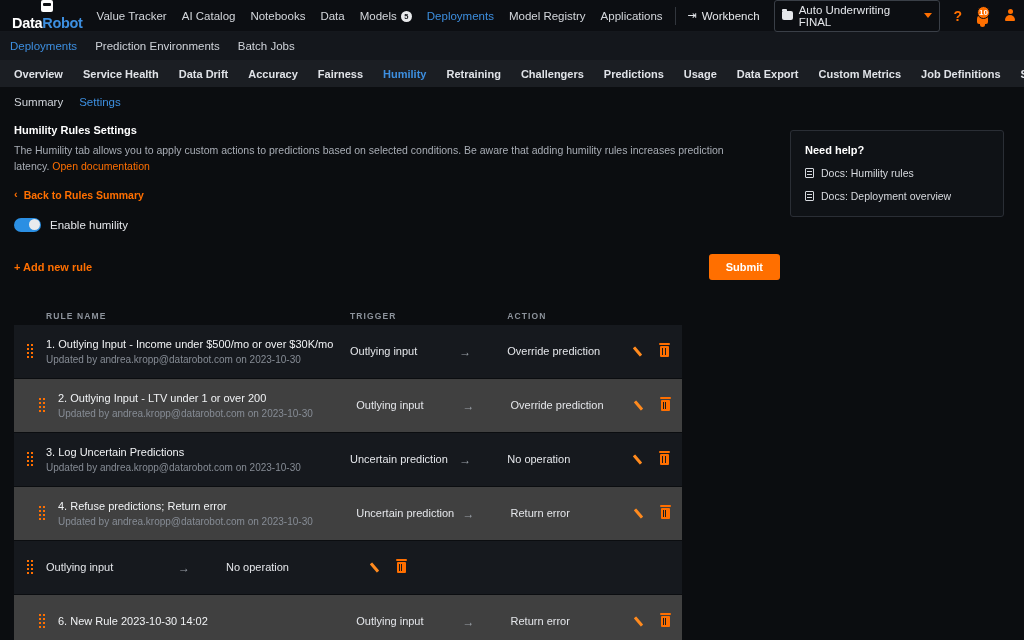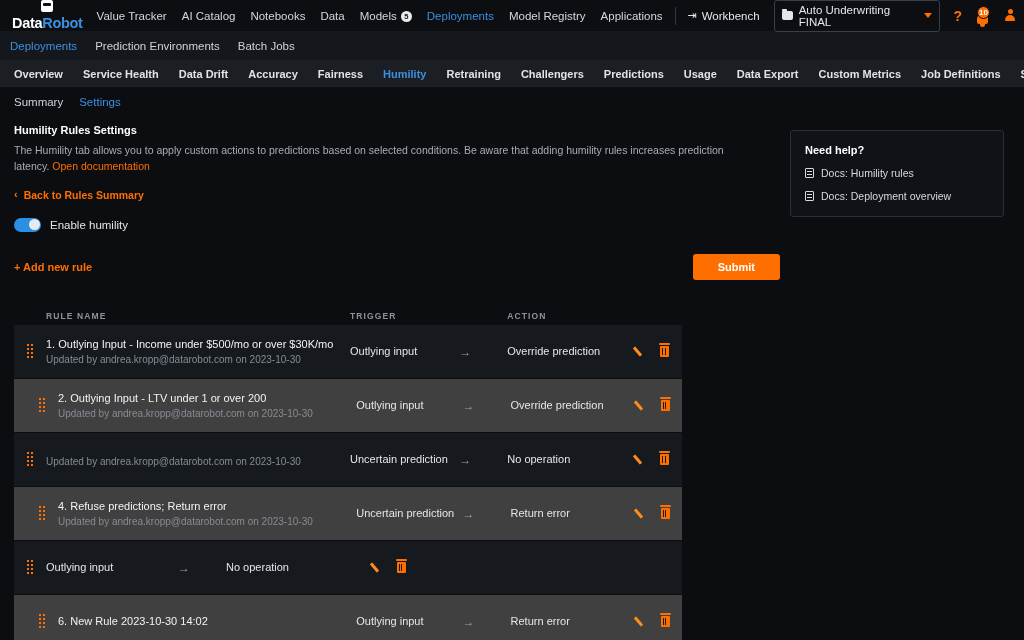--- a/index.html
+++ b/index.html
@@ -157,21 +157,21 @@
 
   .actions-row {
     display: flex; align-items: center; justify-content: space-between;
     margin-top: 22px;
   }
   .add-rule { font-size: 11px; font-weight: bold; color: #ff6f00; cursor: pointer; }
   .submit-btn {
     background: #ff6f00; color: #fff;
     border: none; border-radius: 3px;
     font-size: 11px; font-weight: bold;
-    padding: 7px 25px; cursor: pointer;
+    padding: 7px 17px; cursor: pointer;
     font-family: "Liberation Sans", sans-serif;
   }
 
   
   .table { margin-top: 27px; width: 668px; }
   .thead {
     display: flex; align-items: center;
     height: 18px;
     font-size: 8.5px; font-weight: bold; letter-spacing: 1.1px;
     color: #8d939c;
@@ -427,20 +427,21 @@
                 <i></i>
                 <i></i>
                 <i></i>
                 <i></i>
                 <i></i>
                 <i></i>
                 <i></i>
               </span>
             </div>
           <div class="rname-cell">
+            <div class="rname">3. Log Uncertain Predictions</div>
             <div class="rsub">Updated by andrea.kropp@datarobot.com on 2023-10-30</div>
           </div>
           <div class="rtrigger">Uncertain prediction</div>
           <div class="arrow-cell"><span class="arrow">→</span></div>
           <div class="raction">No operation</div>
           <div class="ricons">
             <span class="pencil"></span>
             <span class="trash"></span>
           </div>
         </div>

